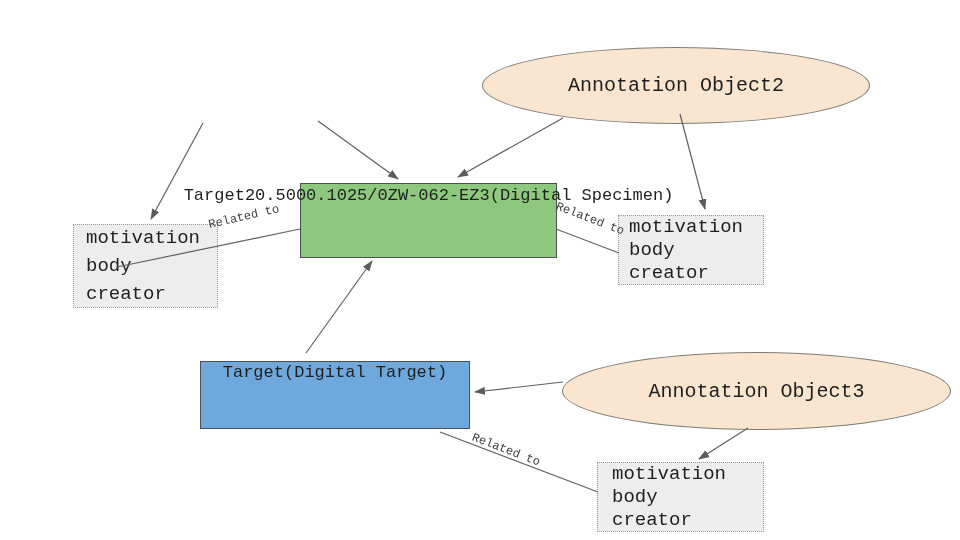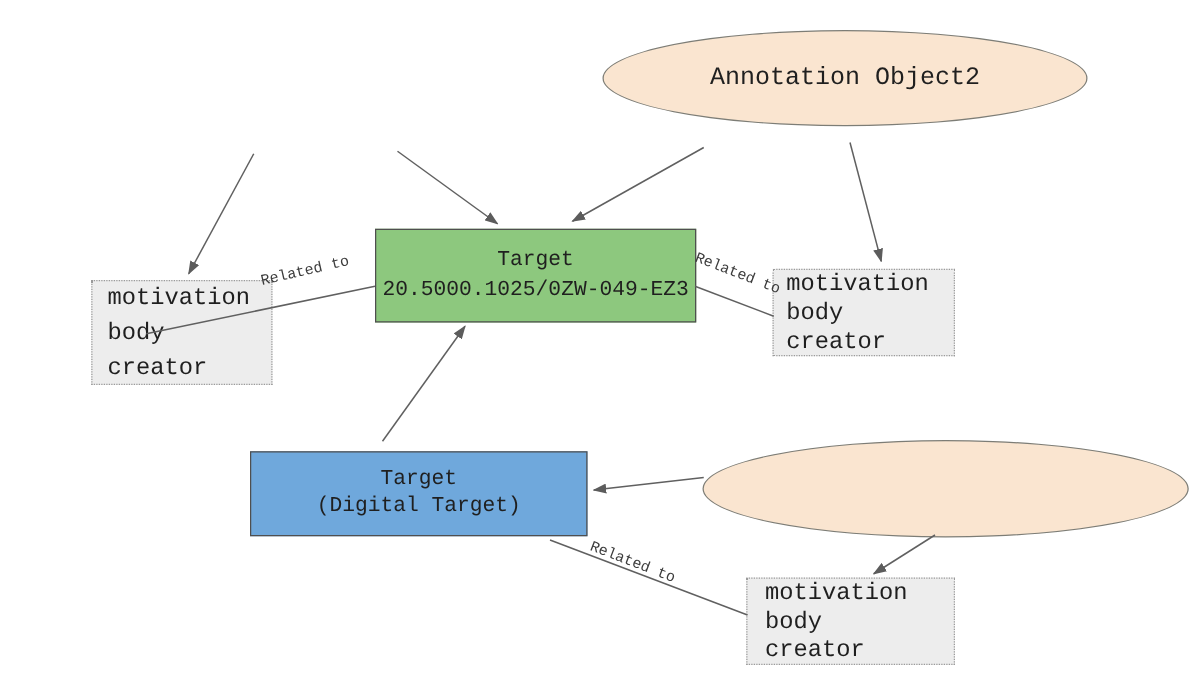--- a/index.html
+++ b/index.html
@@ -16,26 +16,26 @@
 
   .ellipse {
     border: 1px solid #7d7d76;
     border-radius: 50%;
     background: #fae5d0;
     display: flex; flex-direction: column; justify-content: center;
     font-size: 20px; line-height: 27px;
     white-space: nowrap;
   }
   .ellipse1 { left: 47px;  top: 41px;  width: 390px; height: 79px; }
-  .ellipse2 { left: 482px; top: 24px;  width: 388px; height: 77px; }
+  .ellipse2 { left: 482px; top: 47px;  width: 388px; height: 77px; }
   .ellipse3 { left: 562px; top: 352px; width: 389px; height: 78px; }
 
   .rect {
     border: 1px solid #4f4f4f;
-    display: flex; flex-direction: column; justify-content: center;
+    display: flex; justify-content: center;
     white-space: nowrap;
   }
   .target-specimen {
     left: 300px; top: 183px; width: 257px; height: 75px;
     background: #8dc87e;
     font-size: 17px; line-height: 24px;
   }
   .target-media {
     left: 200px; top: 361px; width: 270px; height: 68px;
     background: #6fa8dc;
@@ -76,25 +76,27 @@
 <body>
 
 <div class="canvas">
 
 
   <div class="node ellipse ellipse2">
     <div>Annotation Object2</div>
   </div>
 
   <div class="node ellipse ellipse3">
+    <div>Annotation Object3</div>
   </div>
 
   <div class="node rect target-specimen">
     <div>Target</div>
-    <div>20.5000.1025/0ZW-049-EZ3</div>
+    <div>20.5000.1025/0ZW-062-EZ3</div>
+    <div>(Digital Specimen)</div>
   </div>
 
   <div class="node rect target-media">
     <div>Target</div>
     <div>(Digital Target)</div>
   </div>
 
   <div class="fields fields-left">
     <div>motivation</div>
     <div>body</div>

